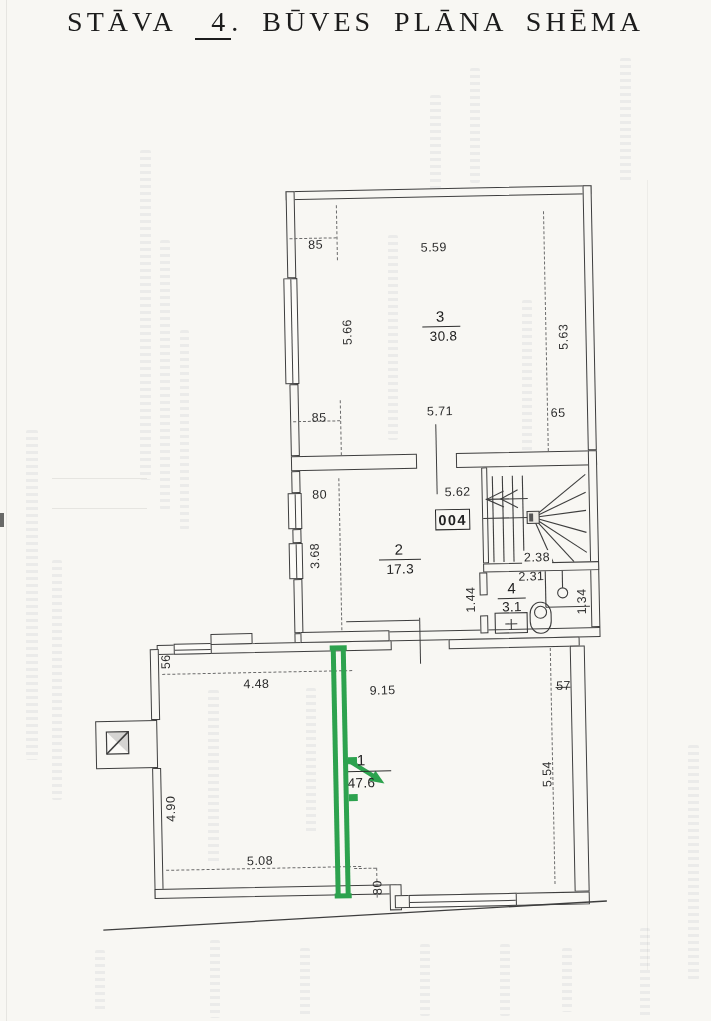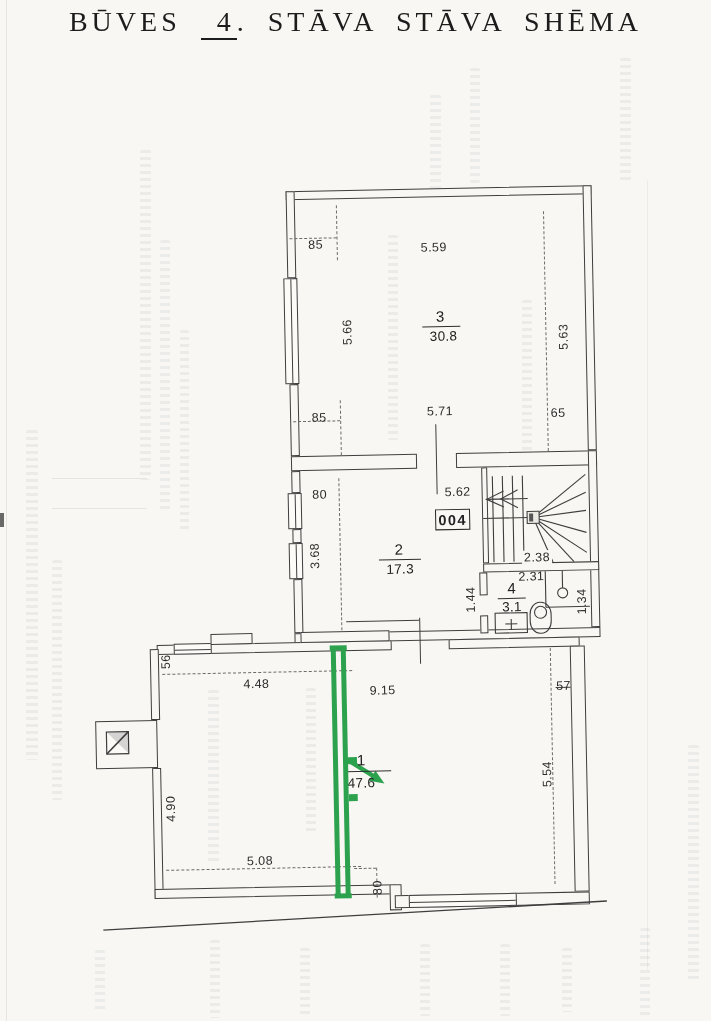--- a/index.html
+++ b/index.html
@@ -62,21 +62,21 @@
   <div class="ghost" style="left:210px;top:940px;width:10px;height:78px;"></div>
   <div class="ghost" style="left:300px;top:948px;width:10px;height:70px;"></div>
   <div class="ghost" style="left:420px;top:944px;width:10px;height:72px;"></div>
   <div class="ghost" style="left:500px;top:944px;width:10px;height:72px;"></div>
   <div class="ghost" style="left:562px;top:948px;width:10px;height:64px;"></div>
   <div class="ghost" style="left:640px;top:928px;width:10px;height:90px;"></div>
   <div class="faint" style="left:52px;top:478px;width:95px;height:1px;"></div>
   <div class="faint" style="left:52px;top:508px;width:95px;height:1px;"></div>
   <div class="faint" style="left:647px;top:180px;width:1px;height:790px;opacity:.6;"></div>
 
-  <div class="title"><span>BŪVES</span> <span class="num">4</span><span>. STĀVA STĀVA SHĒMA</span></div>
+  <div class="title"><span>STĀVA</span> <span class="num">4</span><span>. BŪVES PLĀNA SHĒMA</span></div>
 
   <div class="plan">
 
     <div class="wall" style="left:293px;top:190px;width:306px;height:9px;"></div>
     <div class="wall" style="left:293px;top:190px;width:9px;height:87px;"></div>
     <div class="win v" style="left:289px;top:277px;width:14px;height:106px;"></div>
     <div class="wall" style="left:293px;top:383px;width:9px;height:72px;"></div>
     <div class="wall" style="left:590px;top:190px;width:9px;height:265px;"></div>
     <div class="wall" style="left:293px;top:455px;width:126px;height:15px;"></div>
     <div class="wall" style="left:458px;top:455px;width:141px;height:15px;"></div>

